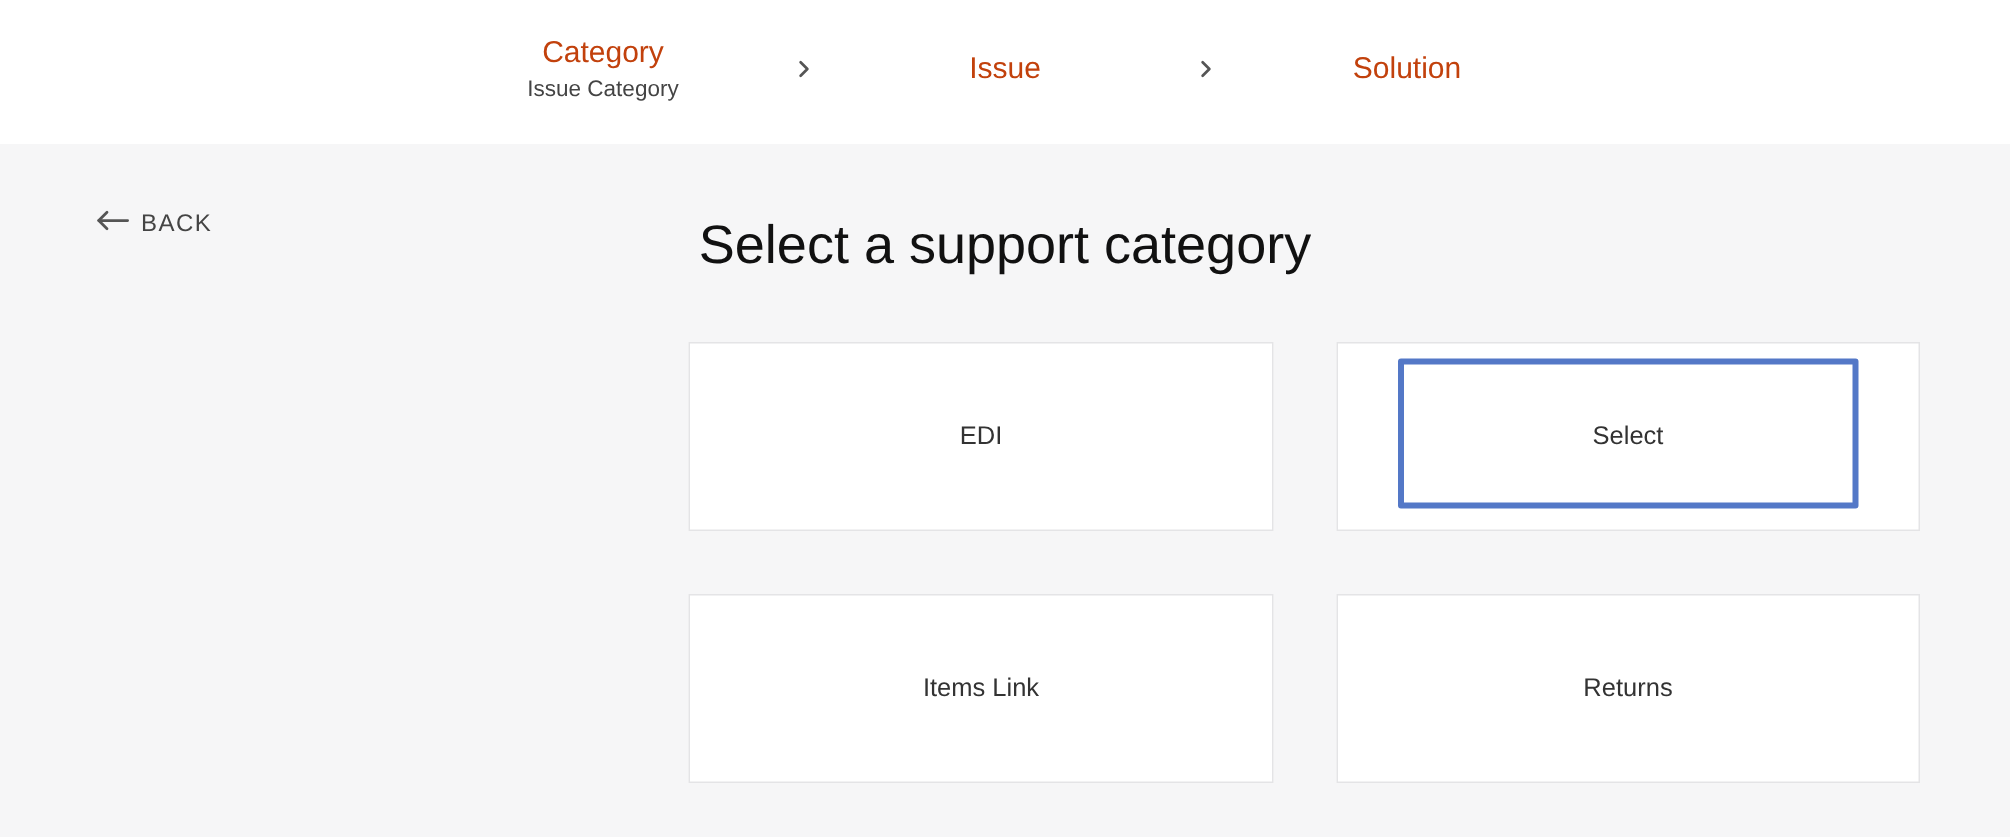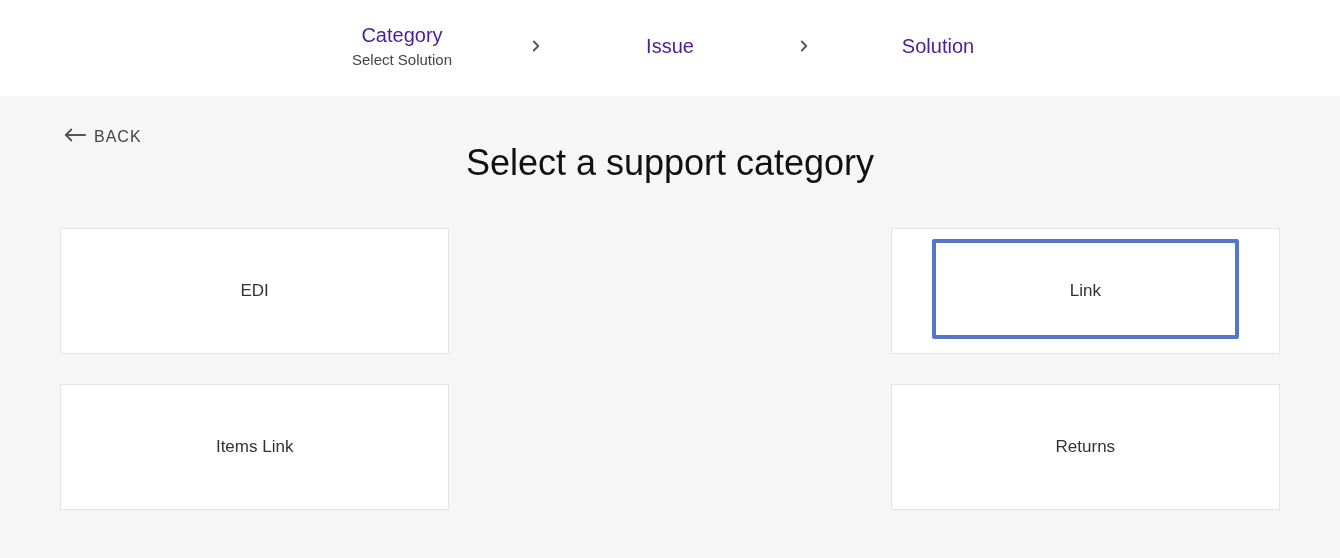--- a/index.html
+++ b/index.html
@@ -24,21 +24,21 @@
   }
   .step {
     display: flex;
     flex-direction: column;
     align-items: center;
     min-width: 110px;
   }
   .step-title {
     font-size: 20px;
     font-weight: 500;
-    color: #4c1d95;
+    color: #c2410c;
   }
   .step.inactive .step-title { font-weight: 400; text-align: center; }
   .step-sub {
     font-size: 15px;
     color: #444;
     margin-top: 4px;
     font-weight: 400;
   }
   .chevron {
     color: #555;
@@ -51,21 +51,21 @@
   .panel {
     background: #f6f6f7;
     padding: 30px 60px 60px 60px;
     position: relative;
     min-height: 454px;
   }
 
   .back {
     position: absolute;
     left: 64px;
-    top: 32px;
+    top: 44px;
     display: inline-flex;
     align-items: center;
     gap: 8px;
     color: #444;
     font-size: 16px;
     letter-spacing: 1px;
     cursor: pointer;
   }
   .back svg { width: 22px; height: 14px; }
 
@@ -73,22 +73,22 @@
     text-align: center;
     font-size: 36px;
     font-weight: 400;
     margin: 16px 0 44px 0;
     color: #111;
   }
 
   .cards {
     display: flex;
     flex-wrap: wrap;
-    gap: 30px;
-    justify-content: space-between;
+    gap: 42px;
+    justify-content: flex-end;
   }
   .card {
     position: relative;
     flex: 0 0 calc((100% - 52px) / 3);
     height: 126px;
     background: #ffffff;
     border: 1px solid #e4e4e6;
     display: flex;
     align-items: center;
     justify-content: center;
@@ -110,21 +110,21 @@
     pointer-events: none;
   }
 </style>
 </head>
 <body>
 
 <div class="stepper">
 
   <div class="step">
     <span class="step-title">Category</span>
-    <span class="step-sub">Select Solution</span>
+    <span class="step-sub">Issue Category</span>
   </div>
 
   <span class="chevron">
     <svg viewBox="0 0 24 24" fill="none" stroke="currentColor" stroke-width="2.4" stroke-linecap="round" stroke-linejoin="round">
         <polyline points="9 18 15 12 9 6"></polyline>
       </svg>
   </span>
 
   <div class="step inactive">
     <span class="step-title">Issue</span>
@@ -156,21 +156,21 @@
 
   <h1 class="panel-title">Select a support category</h1>
 
   <div class="cards">
 
     <div class="card">
       <span class="card-label">EDI</span>
     </div>
 
     <div class="card">
-      <span class="card-label">Link</span>
+      <span class="card-label">Select</span>
       <div class="highlight-box"></div>
     </div>
 
 
     <div class="card">
       <span class="card-label">Items Link</span>
     </div>
 
     <div class="card">
       <span class="card-label">Returns</span>

